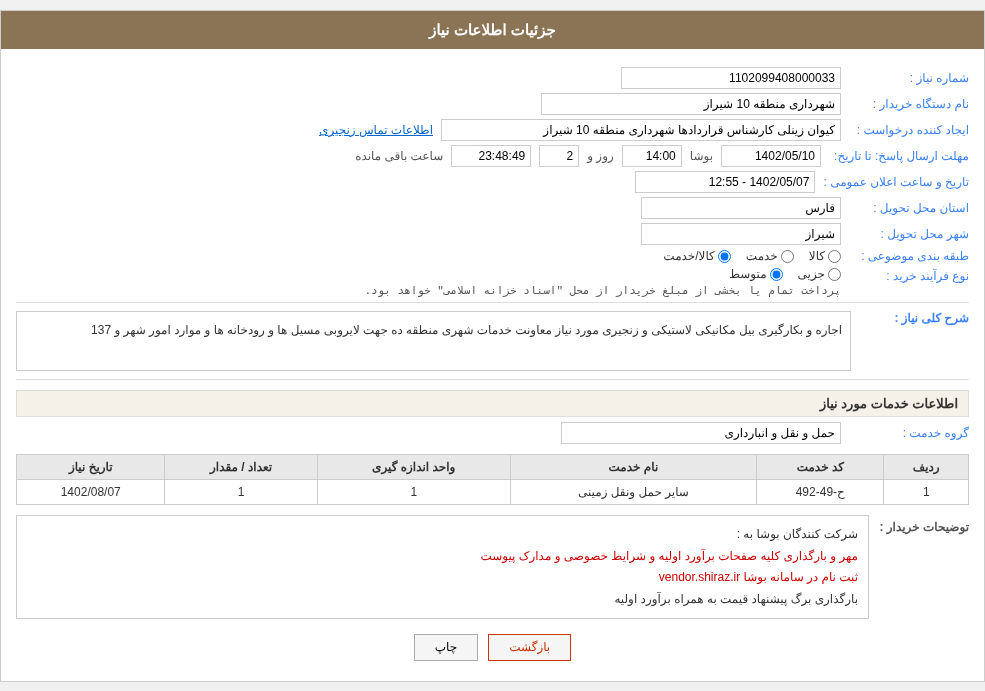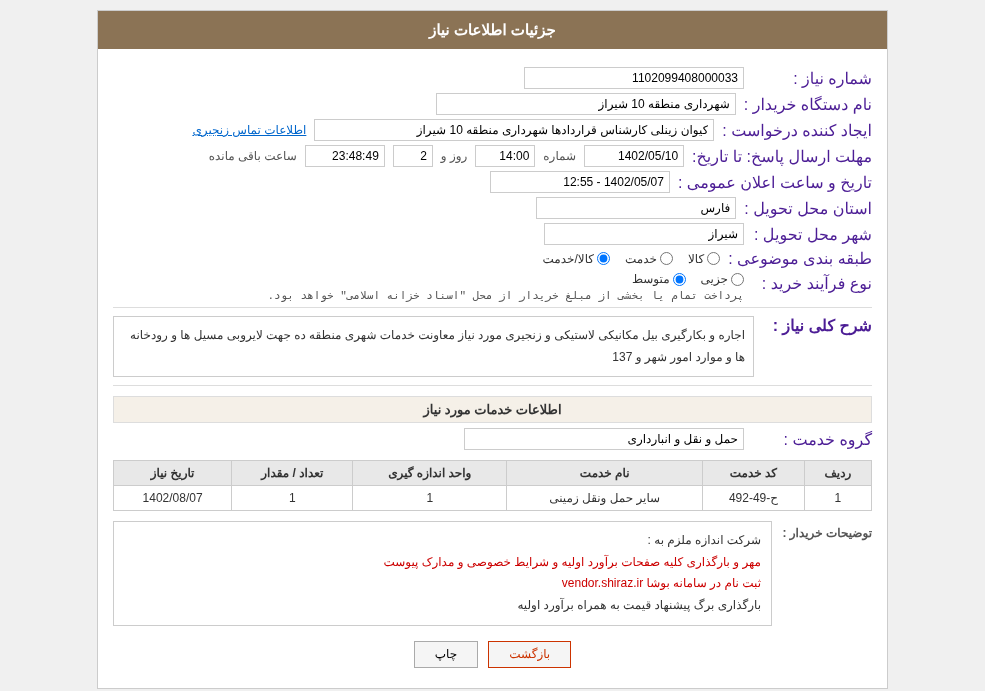--- a/index.html
+++ b/index.html
@@ -4,21 +4,21 @@
   <style>
     * { box-sizing: border-box; margin: 0; padding: 0; }
     body {
       font-family: Tahoma, Arial, sans-serif;
       font-size: 12px;
       background: #f0f0f0;
       direction: rtl;
       color: #333;
     }
     .container {
-      width: 791px;
+      width: 985px;
       margin: 10px auto;
       background: #fff;
       border: 1px solid #ccc;
     }
     .header {
       background: #8B7355;
       color: #fff;
       text-align: center;
       padding: 10px;
       font-size: 15px;
@@ -27,27 +27,26 @@
     .content {
       padding: 10px 15px;
     }
     .section-title {
       background: #f5f0e8;
       border: 1px solid #ddd;
       padding: 5px 10px;
       font-weight: bold;
       margin: 10px 0 5px 0;
       font-size: 13px;
-      text-align: center;
     }
     .label {
-      color: #4c1d95;
+      color: #3b82f6;
       min-width: 120px;
       text-align: right;
-      font-size: 16px;
+      font-size: 12px;
       white-space: nowrap;
     }
     .input-box {
       border: 1px solid #ccc;
       padding: 3px 5px;
       background: #fff;
       font-size: 12px;
       font-family: Tahoma, Arial, sans-serif;
       direction: rtl;
     }
@@ -187,21 +186,21 @@
 
     <div class="row-flex">
       <span class="label">ایجاد کننده درخواست :</span>
       <input class="input-box" readonly="" style="width: 400px;" value="کیوان زینلی کارشناس قراردادها شهرداری منطقه 10 شیراز">
       <span class="link-blue">اطلاعات تماس زنجیری</span>
     </div>
 
     <div class="row-flex">
       <span class="label" style="min-width:140px;">مهلت ارسال پاسخ: تا تاریخ:</span>
       <input class="input-box" readonly="" style="width: 100px;" value="1402/05/10">
-      <span class="inline-label">شماره</span>
+      <span class="inline-label">بوشا</span>
       <input class="input-box" readonly="" style="width: 60px;" value="14:00">
       <span class="inline-label">روز و</span>
       <input class="input-box" readonly="" style="width: 40px;" value="2">
       <input class="input-box" readonly="" style="width: 80px;" value="23:48:49">
       <span class="inline-label">ساعت باقی مانده</span>
     </div>
 
     <div class="row-flex">
       <span class="label">تاریخ و ساعت اعلان عمومی :</span>
       <input class="input-box" readonly="" style="width: 180px;" value="1402/05/07 - 12:55">
@@ -293,21 +292,21 @@
             <td>1</td>
             <td>1402/08/07</td>
           </tr>
         </tbody>
       </table>
     </div>
 
     <div class="buyer-row" style="margin-top:8px; align-items:flex-start;">
       <span class="buyer-label" style="min-width:90px; padding-top:5px;">توضیحات خریدار :</span>
       <div class="buyer-notes" style="flex:1;">
-        <div>شرکت اندازه ملزم به :</div>
+        <div>شرکت کنندگان بوشا به :</div>
         <div class="red-text">مهر و بارگذاری کلیه صفحات برآورد اولیه و شرایط خصوصی و مدارک پیوست</div>
         <div class="red-text">ثبت نام در سامانه بوشا vendor.shiraz.ir</div>
         <div>بارگذاری برگ پیشنهاد قیمت به همراه برآورد اولیه</div>
       </div>
     </div>
 
     <div class="button-row">
       <button class="btn btn-back">بازگشت</button>
       <button class="btn btn-print">چاپ</button>
     </div>

